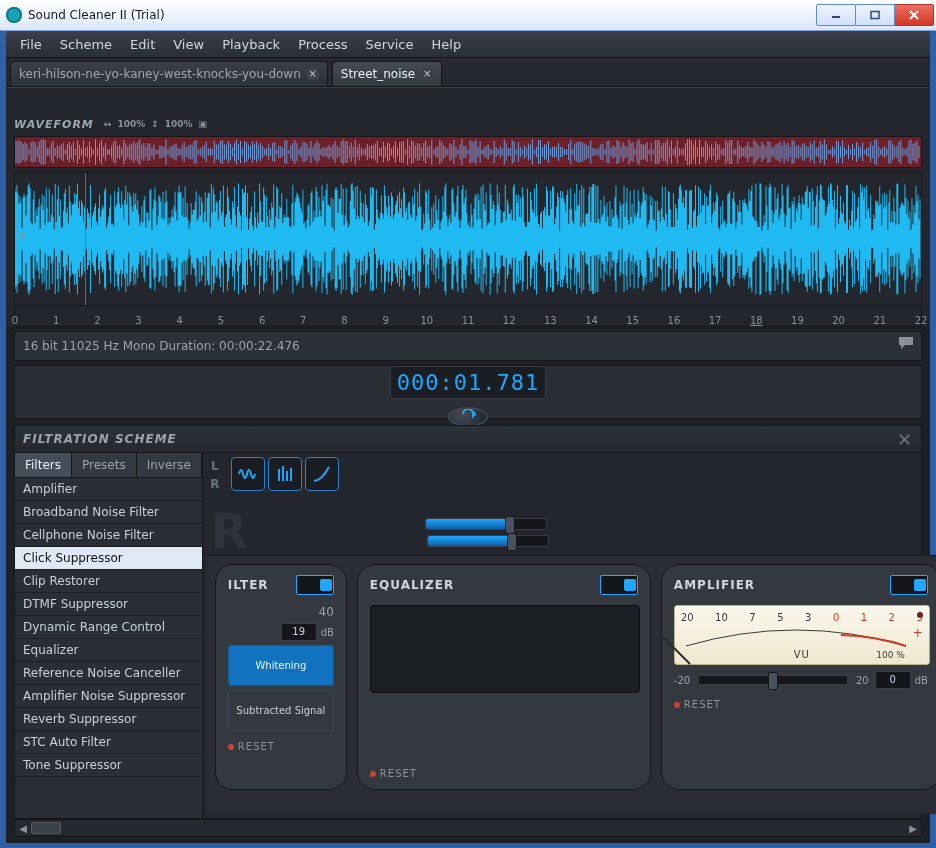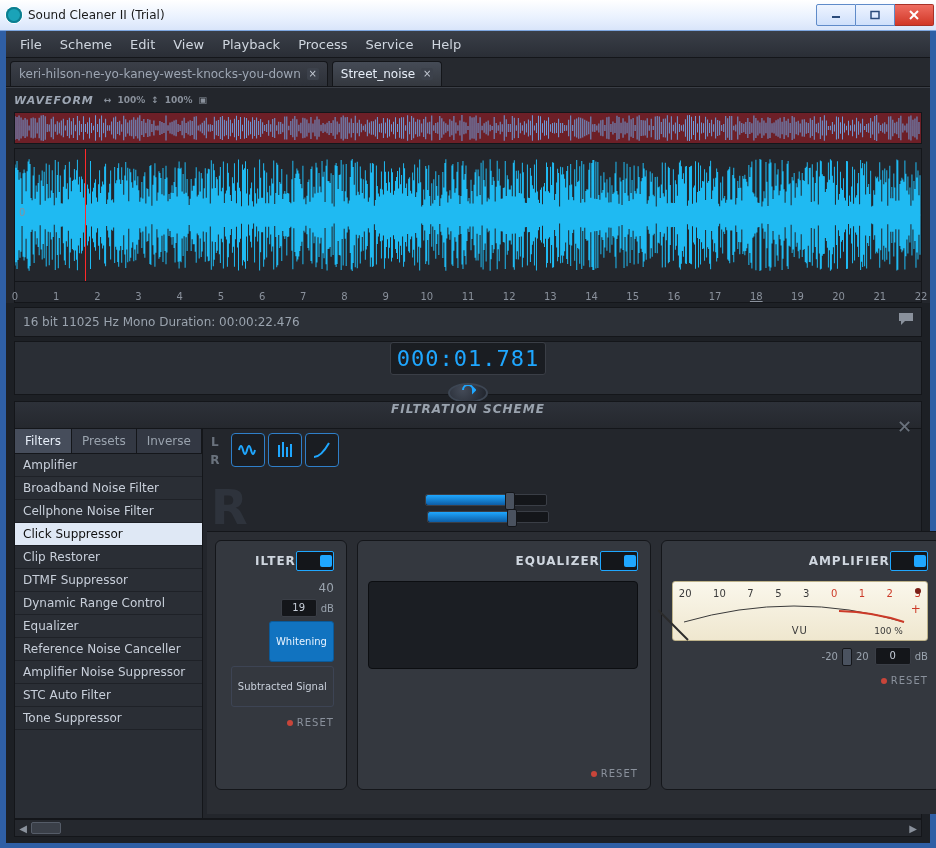--- a/index.html
+++ b/index.html
@@ -23,21 +23,21 @@
   .menubar { height:26px; background:linear-gradient(#3a3f48,#2a2e36); display:flex; align-items:center; padding:0 6px; gap:2px; border-bottom:1px solid #14161a; }
   .menubar .mi { color:#cfd6df; font-size:13px; padding:3px 8px; cursor:pointer; }
 
   .tabstrip { height:28px; background:#26292f; display:flex; align-items:flex-end; padding:0 4px; gap:4px; border-bottom:1px solid #14161a; }
   .tab { height:24px; padding:0 8px; display:flex; align-items:center; gap:6px; font-size:12px; color:#9da6b3; background:linear-gradient(#3b3f48,#2d3139); border:1px solid #14161a; border-bottom:none; border-radius:4px 4px 0 0; cursor:pointer; }
   .tab.active { color:#e6edf7; background:linear-gradient(#454b56,#34383f); }
   .xicon { width:12px; height:12px; display:inline-flex; align-items:center; justify-content:center; border-radius:2px; background:#3c414b; color:#c3c9d3; font-size:10px; line-height:1; }
 
   
   .wavesec { background:#23262c; border-top:1px solid #3a3e46; }
-  .wavehdr { height:24px; display:flex; align-items:center; gap:10px; padding:0 8px; color:#9da6b3; font-size:11px; letter-spacing:1px; font-weight:bold; font-style:italic; }
+  .wavehdr { height:24px; display:flex; align-items:center; gap:10px; padding:0 8px; color:#9da6b3; font-size:11px; letter-spacing:1px; font-weight:bold; font-style:italic;margin-top:24px; }
   .wavehdr .zoom { font-size:9px; color:#8a919c; letter-spacing:0; font-style:normal; display:inline-flex; align-items:center; gap:6px; }
   .overview { height:30px; margin:0 8px 4px; background:#24151b; border:1px solid #14161a; position:relative; overflow:hidden; }
   .mainwave { height:132px; margin:0 8px 0; background:#23262c; border:1px solid #14161a; position:relative; overflow:hidden; }
   .ruler { height:20px; margin:0 8px 0; border:1px solid #14161a; border-top:none; background:#23262c; position:relative; }
   .playhead { position:absolute; top:0; bottom:0; width:1px; background:#ff2a2a; left:70px; }
   .ruler .tick { position:absolute; bottom:0; color:#8a919c; font-size:10px; transform:translateX(-50%); }
 
   
   .statusline { height:28px; margin:4px 8px 0; border:1px solid #14161a; background:#2c3037; color:#9aa3ae; font-size:12px; display:flex; align-items:center; padding:0 8px; position:relative; }
   .statusline .bubble { position:absolute; right:6px; top:4px; width:18px; height:14px; }
@@ -52,42 +52,42 @@
   .volblock { display:flex; flex-direction:column; gap:4px; margin-left:6px; }
   .volrow { display:flex; align-items:center; gap:6px; color:#9aa3ae; font-size:11px; }
   .slider { width:120px; height:10px; background:#14161a; border:1px solid #3a3e46; position:relative; border-radius:2px; }
   .slider .fill { position:absolute; left:0; top:0; bottom:0; background:linear-gradient(#1fa7ff,#0d5da5); border-radius:2px; }
   .slider .knob { position:absolute; top:-3px; width:8px; height:16px; background:#4a525f; border:1px solid #14161a; border-radius:2px; transform:translateX(-50%); }
   .linkvol { width:14px; height:24px; border:1px solid #2f7fc9; border-radius:3px; display:flex; align-items:center; justify-content:center; color:#1fa7ff; font-size:12px; margin-left:4px; cursor:pointer; }
   .filteringbtn { margin-left:auto; background:linear-gradient(#7fd646,#4caf2b); color:#0f2b0f; font-size:14px; padding:8px 14px; border:1px solid #2f7518; border-radius:4px; cursor:pointer; }
 
   
   .filtsec { margin:6px 8px 0; border:1px solid #14161a; background:#23262c; flex:1; display:flex; flex-direction:column; min-height:0; }
-  .filtheader { height:26px; display:flex; align-items:center; padding:0 8px; color:#9aa3ae; font-size:12px; letter-spacing:1px; font-style:italic; font-weight:bold; background:linear-gradient(#2d3139,#25282e); border-bottom:1px solid #14161a;flex-direction:column; }
+  .filtheader { height:26px; display:flex; align-items:center; padding:0 8px; color:#9aa3ae; font-size:12px; letter-spacing:1px; font-style:italic; font-weight:bold; background:linear-gradient(#2d3139,#25282e); border-bottom:1px solid #14161a; }
   .filtheader .closex { margin-left:auto; color:#6a727d; font-size:18px; cursor:pointer; font-style:normal; }
   .filtbody { flex:1; display:flex; min-height:0; }
   .leftpanel { width:200px; border-right:1px solid #14161a; display:flex; flex-direction:column; background:#2a2e35; }
   .lefttabs { display:flex; height:24px; border-bottom:1px solid #14161a; }
   .ltab { flex:0 0 auto; padding:0 10px; font-size:12px; color:#9aa3ae; display:flex; align-items:center; background:#333843; border-right:1px solid #14161a; cursor:pointer; }
   .ltab.active { background:#464d5b; color:#e6edf7; }
   .flist { flex:1; overflow:auto; }
   .flist .fi { padding:4px 8px; font-size:12px; color:#c8cfda; cursor:pointer; border-bottom:1px solid #1e2127; }
   .flist .fi.selected { background:#dfe8f5; color:#111; }
 
   .rightpanel { flex:1; display:flex; flex-direction:column; position:relative; }
   .lrrow { height:44px; display:flex; color:#6a727d; }
   .lrlabels { width:24px; display:flex; flex-direction:column; justify-content:center; align-items:center; gap:4px; font-size:12px; font-weight:bold; }
   .modebtns { display:flex; gap:3px; align-items:flex-start; padding:4px; }
   .modebtn { width:32px; height:32px; border:1px solid #2f7fc9; border-radius:4px; background:#1a1d22; display:flex; align-items:center; justify-content:center; cursor:pointer; }
   .modebtn svg { width:22px; height:22px; }
   .rbig { position:absolute; left:8px; top:50px; font-size:48px; font-weight:bold; color:#2e333c; }
 
   
   .modscroll { position:relative; margin:58px 4px 4px 4px; background:#2a2d33; border-top:1px solid #14161a; flex:1; display:flex; gap:10px; padding:8px 8px 24px; overflow:hidden; }
-  .module { border:1px solid #14161a; border-radius:6px; background:#34383f; padding:10px 12px 10px; position:relative; box-shadow:inset 0 1px 0 #44495200;align-items:flex-end; }
+  .module { border:1px solid #14161a; border-radius:18px; background:#34383f; padding:10px 12px 10px; position:relative; box-shadow:inset 0 1px 0 #44495200; }
   .module.bn { width:106px; }
   .module.eq { width:268px; }
   .module.amp { width:254px; }
   .mhdr { display:flex; align-items:center; justify-content:space-between; margin-bottom:10px; }
   .mtitle { font-size:12px; font-weight:bold; letter-spacing:1px; color:#cfd6df; }
   .toggle { width:34px; height:16px; border:1px solid #1fa7ff; border-radius:2px; display:flex; align-items:center; padding:1px; background:#14161a; cursor:pointer; }
   .toggle .dot { width:12px; height:12px; border-radius:2px; background:#1fa7ff; margin-left:auto; }
   .subbtn { font-size:10px; padding:14px 6px; border:1px solid #3d4454; border-radius:3px; color:#c8cfda; text-align:center; margin-top:4px; cursor:pointer; }
   .subbtn.active { background:#1173c0; color:#eaf4ff; border-color:#0b5a99; }
   .valuerow { display:flex; align-items:center; gap:4px; justify-content:flex-end; color:#9aa3ae; font-size:10px; margin-top:4px; }
@@ -292,20 +292,21 @@
             <div class="fi">Amplifier</div>
             <div class="fi">Broadband Noise Filter</div>
             <div class="fi">Cellphone Noise Filter</div>
             <div class="fi selected">Click Suppressor</div>
             <div class="fi">Clip Restorer</div>
             <div class="fi">DTMF Suppressor</div>
             <div class="fi">Dynamic Range Control</div>
             <div class="fi">Equalizer</div>
             <div class="fi">Reference Noise Canceller</div>
             <div class="fi">Amplifier Noise Suppressor</div>
+            <div class="fi">Reverb Suppressor</div>
             <div class="fi">STC Auto Filter</div>
             <div class="fi">Tone Suppressor</div>
           </div>
       </div>
 
       <div class="rightpanel">
         <div class="lrrow">
           <div class="lrlabels">
             <span>L</span>
             <span>R</span>

